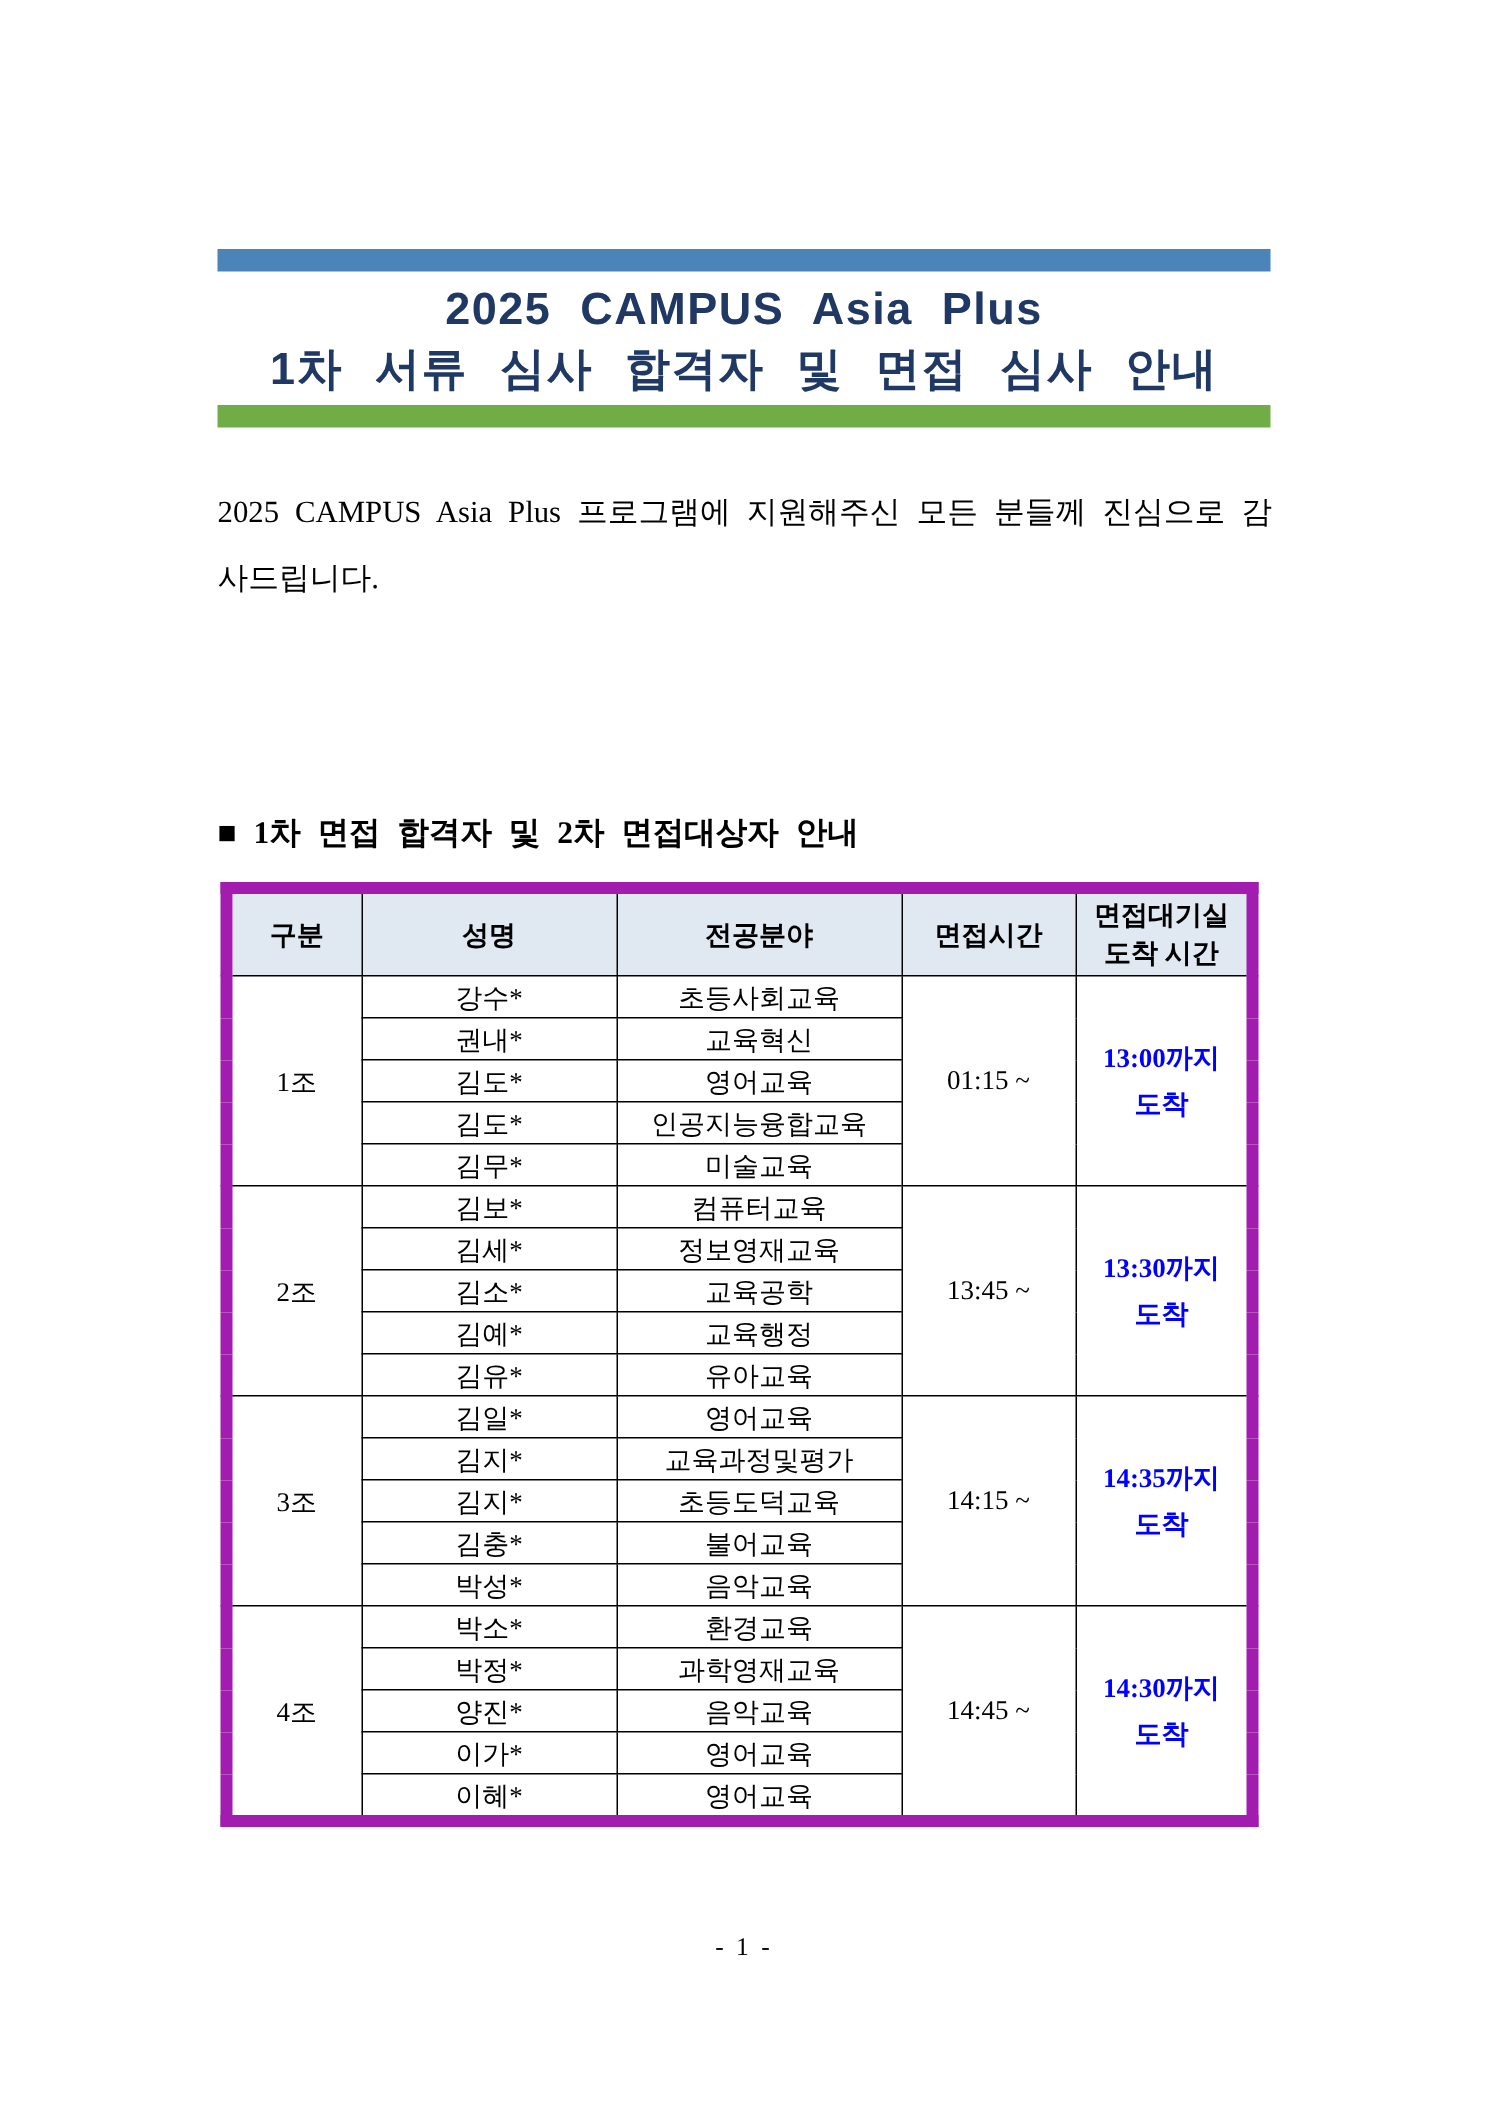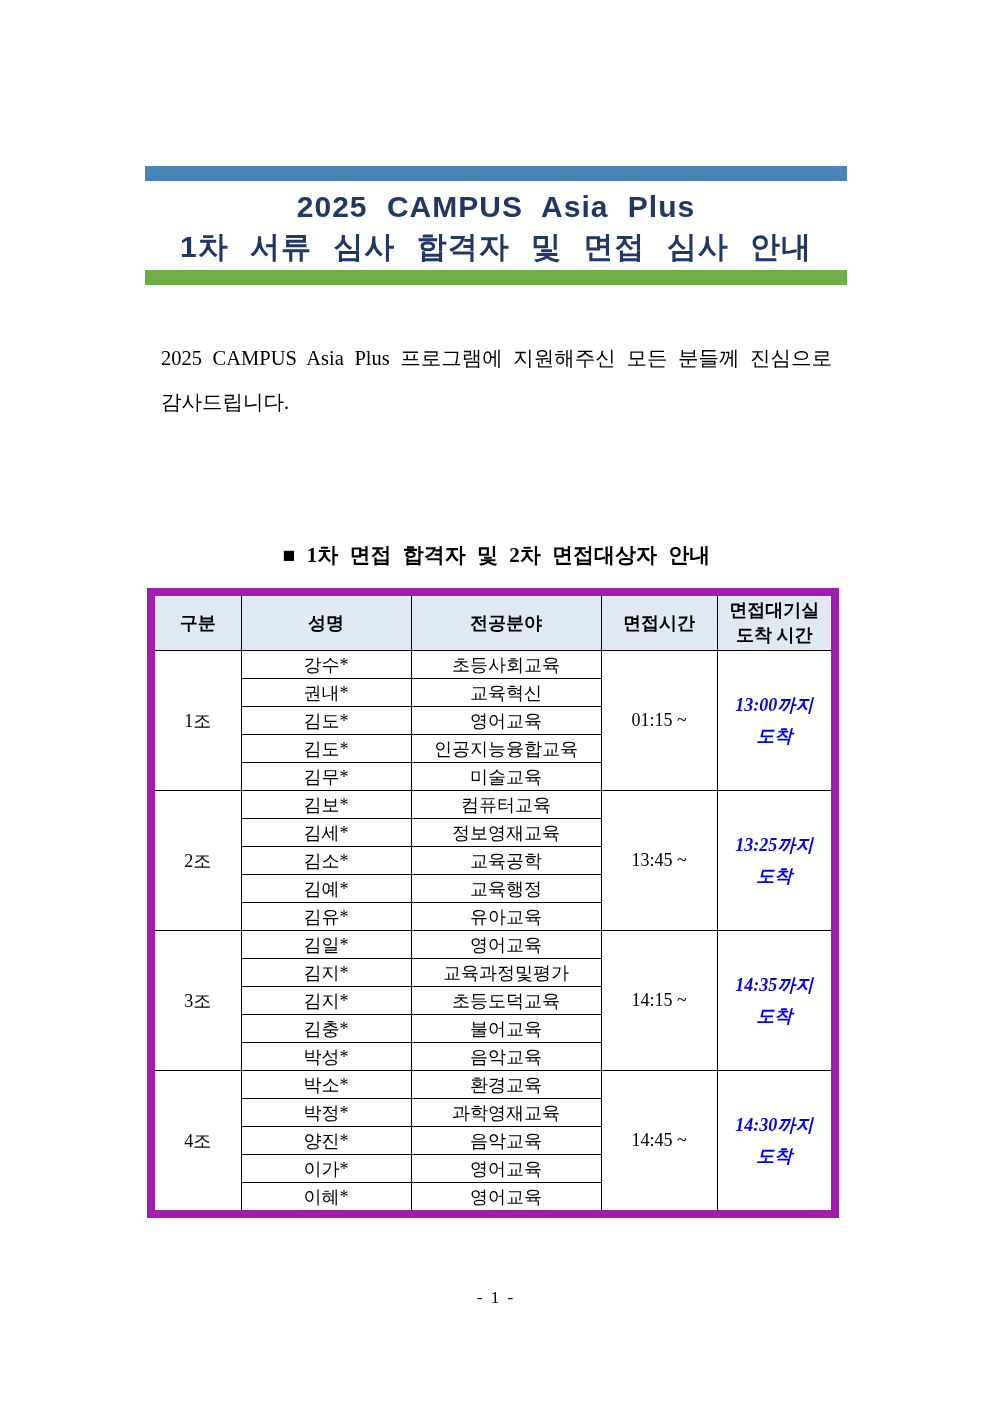--- a/index.html
+++ b/index.html
@@ -24,25 +24,25 @@
   }
   .title-line1 { word-spacing: 10px; }
   .title-line2 { word-spacing: 12px; }
 
   .intro {
     position: absolute; top: 320px; left: 145px; width: 703px;
     font-size: 20.5px; line-height: 44px;
     text-align: justify; text-align-last: left;
     word-spacing: 5px;
   }
-  .intro p { margin: 16px; }
+  .intro p { margin: 0; }
 
   .section-heading {
     position: absolute; top: 541px; left: 145px; width: 703px;
-    font-size: 21px; font-weight: bold; word-spacing: 6px; text-align: center;
+    font-size: 21px; font-weight: bold; word-spacing: 6px;
   }
 
   table.schedule {
     position: absolute; top: 588px; left: 147px;
     border-collapse: collapse;
     border: 8px solid #a21caf;
     table-layout: fixed;
     font-size: 18px;
   }
   .schedule th, .schedule td {
@@ -58,21 +58,21 @@
     line-height: 25px;
   }
   .schedule td { height: 27px; }
   .col-group   { width: 90px; }
   .col-name    { width: 170px; }
   .col-major   { width: 190px; }
   .col-time    { width: 116px; }
   .col-arrival { width: 118px; }
   .c-arrival {
     color: #0000FF; font-weight: bold;
-    white-space: pre-line; line-height: 31px; font-style: italic;
+    white-space: pre-line; line-height: 31px;
   }
 
   .footnote {
     position: absolute; top: 1212px; left: 145px; width: 703px;
     font-size: 19.5px; word-spacing: 5px;
   }
   .page-number {
     position: absolute; top: 1288px; left: 0; width: 992px;
     text-align: center; font-size: 17px; letter-spacing: 2px;
   }
@@ -140,21 +140,21 @@
       <tr>
         <td>김무*</td>
         <td>미술교육</td>
       </tr>
 
       <tr>
         <td rowspan="5">2조</td>
         <td>김보*</td>
         <td>컴퓨터교육</td>
         <td rowspan="5">13:45 ~</td>
-        <td rowspan="5" class="c-arrival">13:25까지
+        <td rowspan="5" class="c-arrival">13:30까지
 도착</td>
       </tr>
       <tr>
         <td>김세*</td>
         <td>정보영재교육</td>
       </tr>
       <tr>
         <td>김소*</td>
         <td>교육공학</td>
       </tr>

